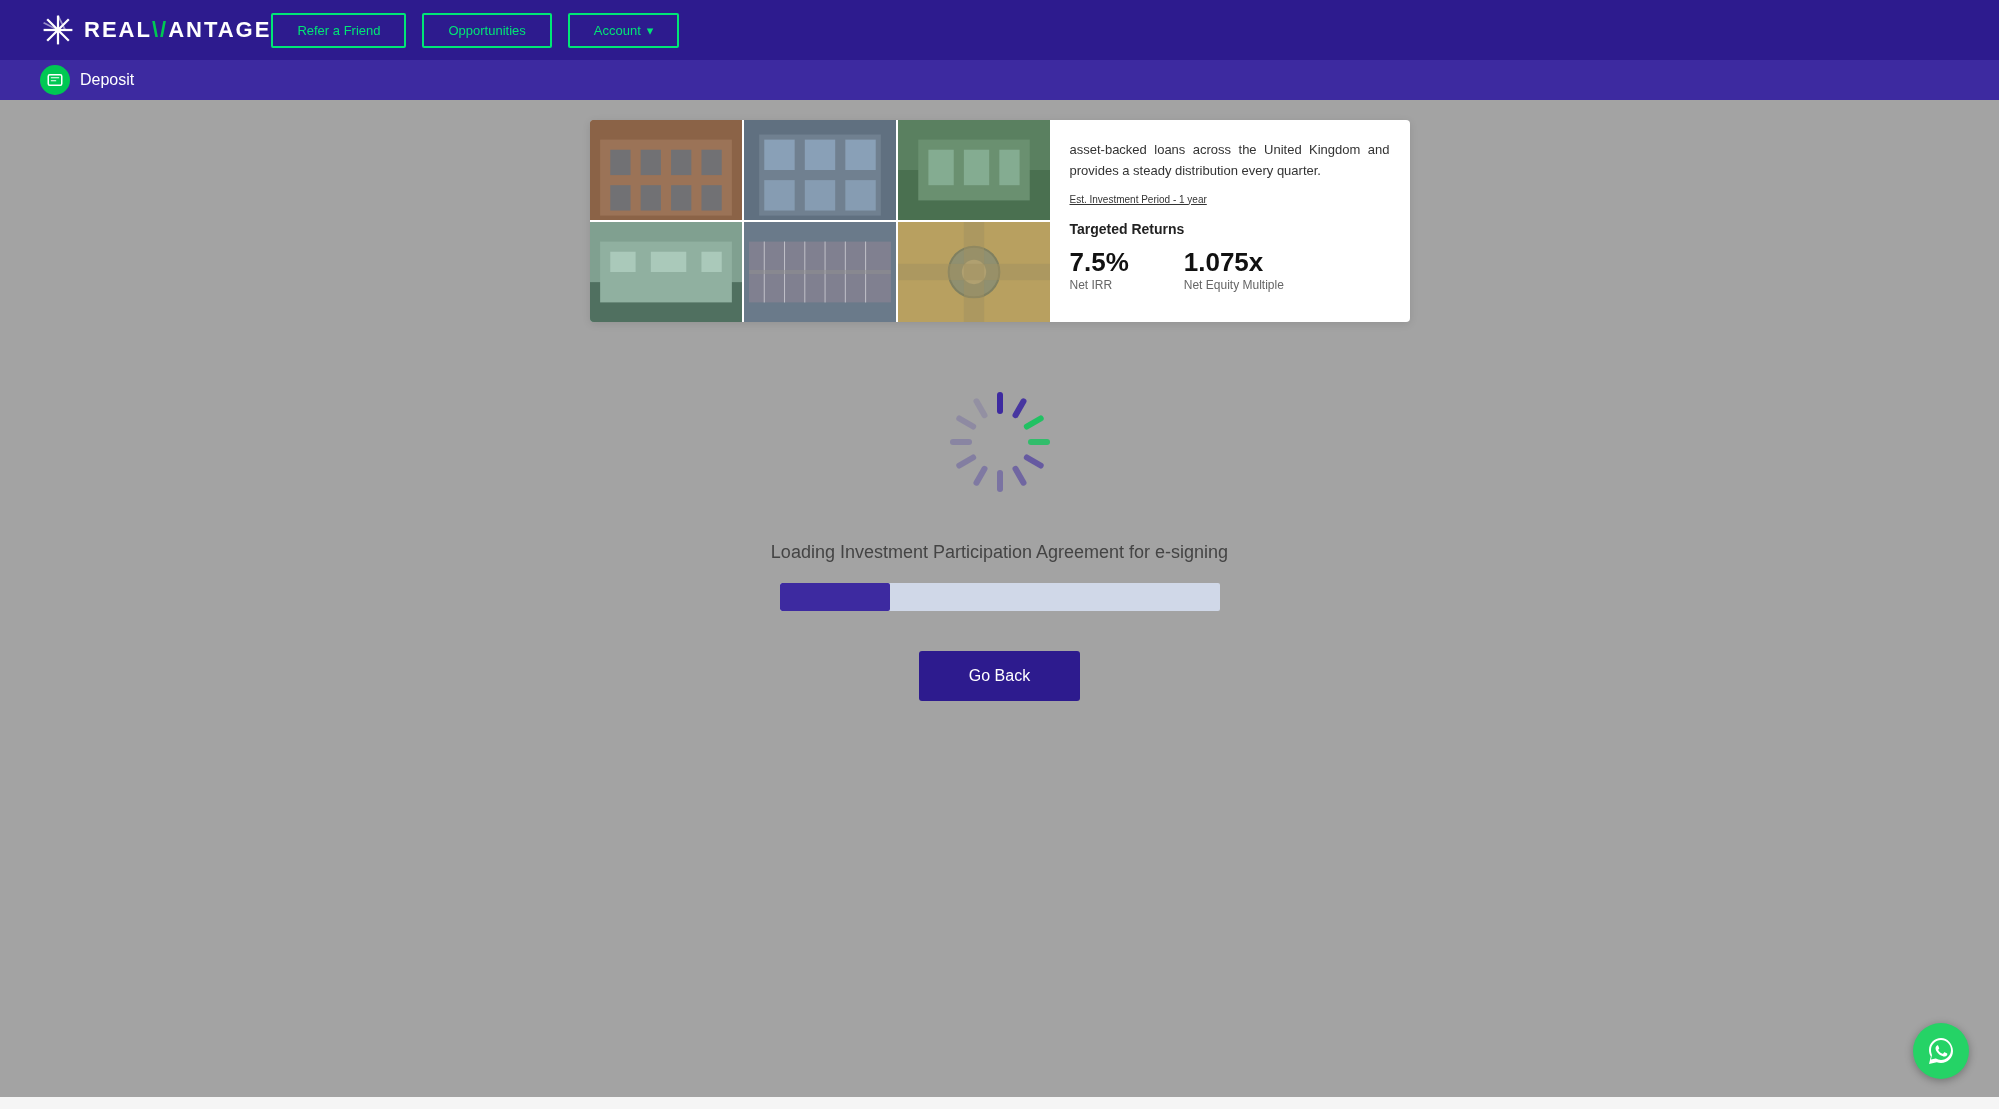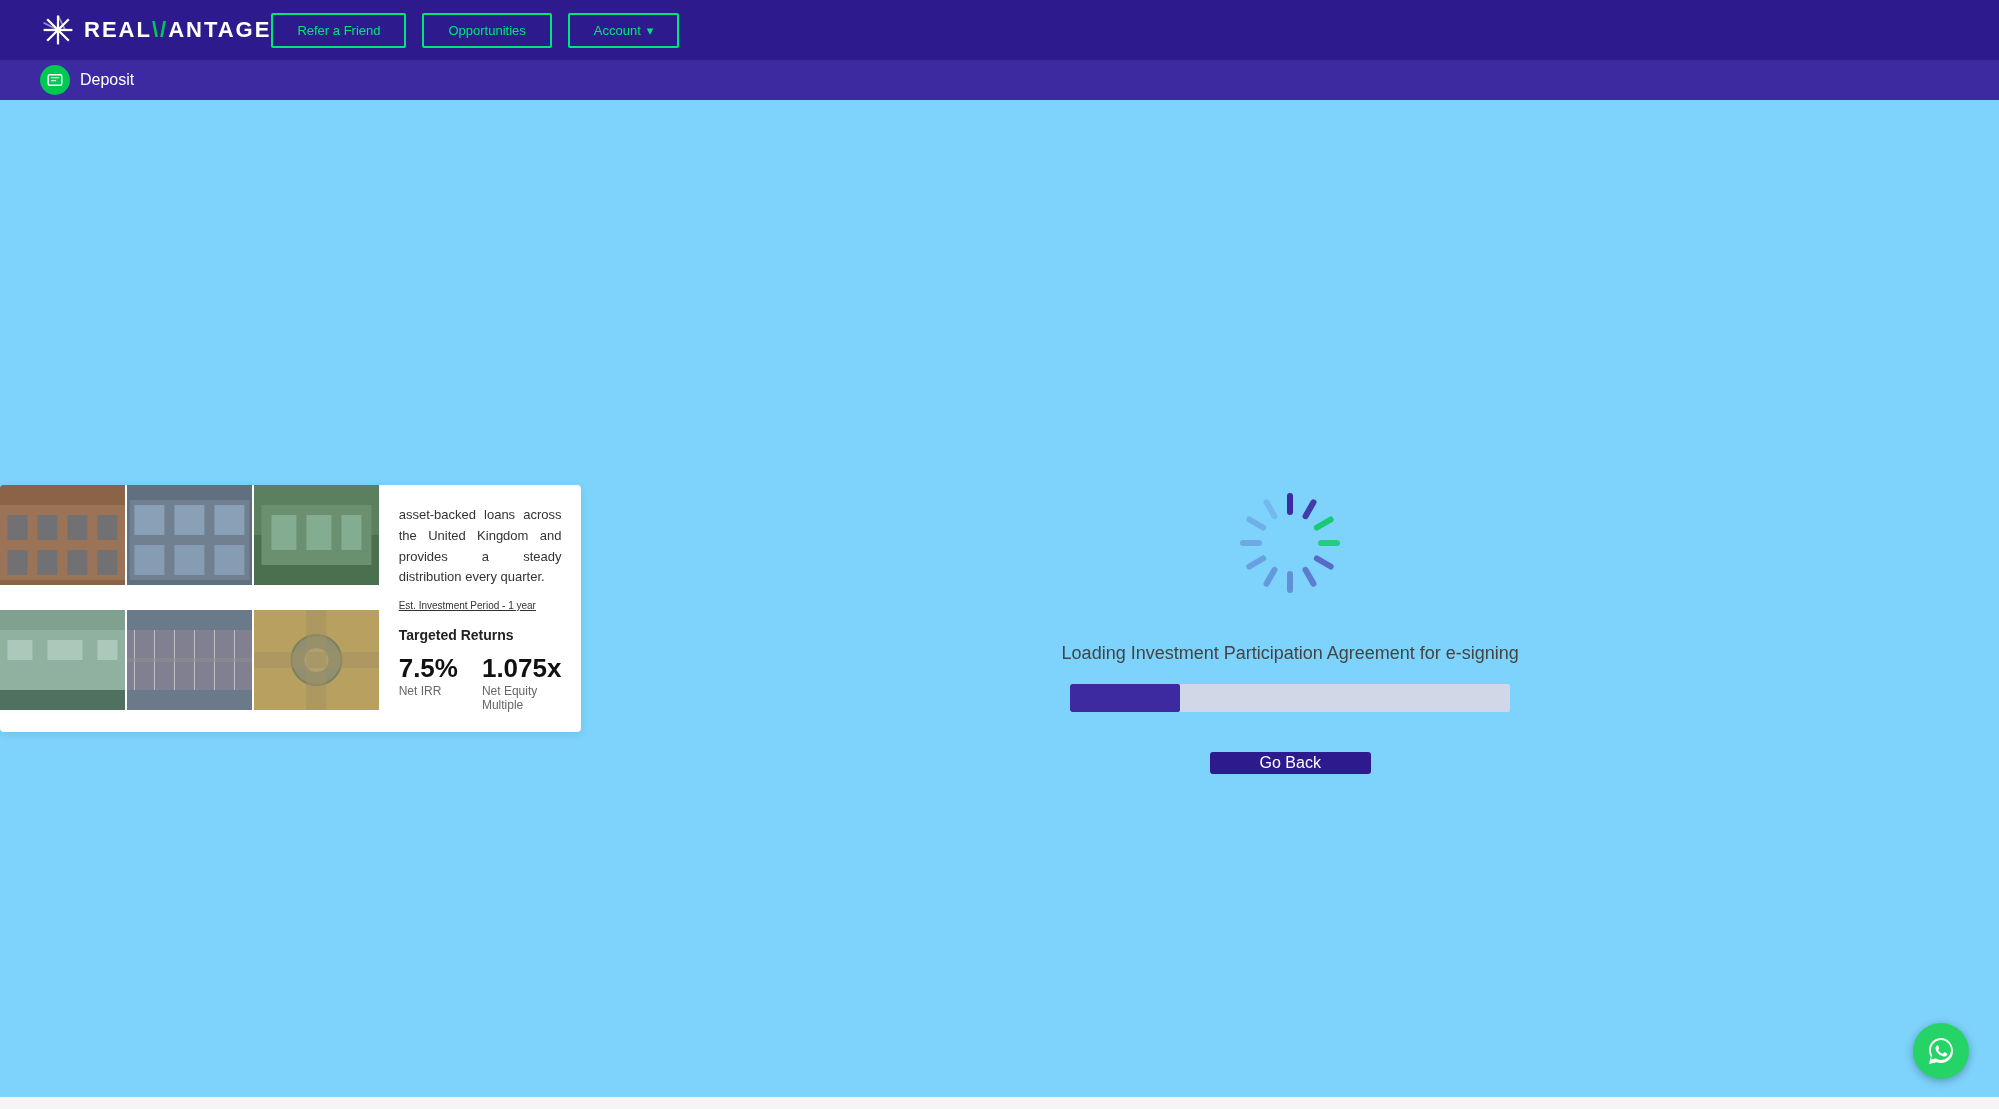--- a/index.html
+++ b/index.html
@@ -71,24 +71,24 @@
       color: white;
       font-size: 14px;
     }
     .deposit-label {
       color: white;
       font-size: 16px;
     }
 
     
     .main-content {
-      background: #7dd3fc;
+      background: #a3a3a3;
       min-height: calc(1109px - 112px);
       display: flex;
-      flex-direction: row;
+      flex-direction: column;
       align-items: center;
       padding-top: 0;
     }
 
     
     .property-card {
       background: white;
       width: 820px;
       margin: 0 auto;
       border-radius: 4px;
@@ -144,21 +144,21 @@
       margin-bottom: 16px;
     }
     .targeted-returns-label {
       font-size: 14px;
       font-weight: 600;
       color: #222;
       margin-bottom: 10px;
     }
     .returns-values {
       display: flex;
-      gap: 24px;
+      gap: 55px;
     }
     .return-item .value {
       font-size: 26px;
       font-weight: bold;
       color: #111;
     }
     .return-item .label {
       font-size: 12px;
       color: #666;
     }
@@ -199,21 +199,21 @@
       height: 100%;
       background: #3d2aa0;
       border-radius: 2px;
     }
 
     
     .go-back-btn {
       background: #2d1b8e;
       color: white;
       border: none;
-      padding: 2px 50px;
+      padding: 16px 50px;
       font-size: 16px;
       cursor: pointer;
       border-radius: 3px;
       font-weight: 500;
     }
 
     
     .whatsapp-btn {
       position: fixed;
       bottom: 30px;

